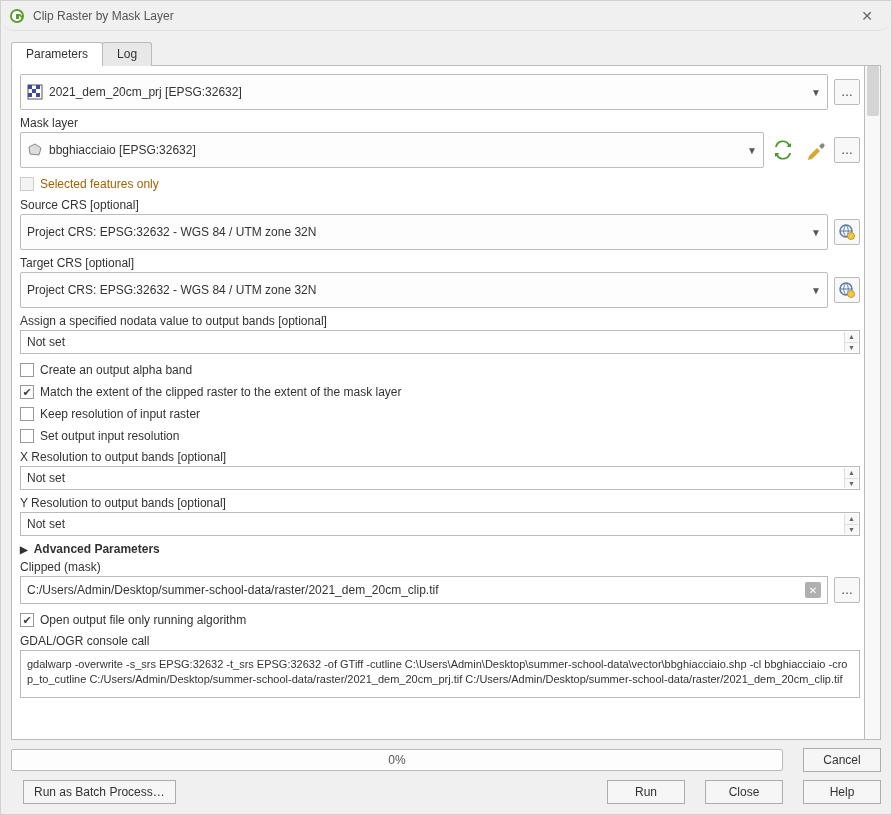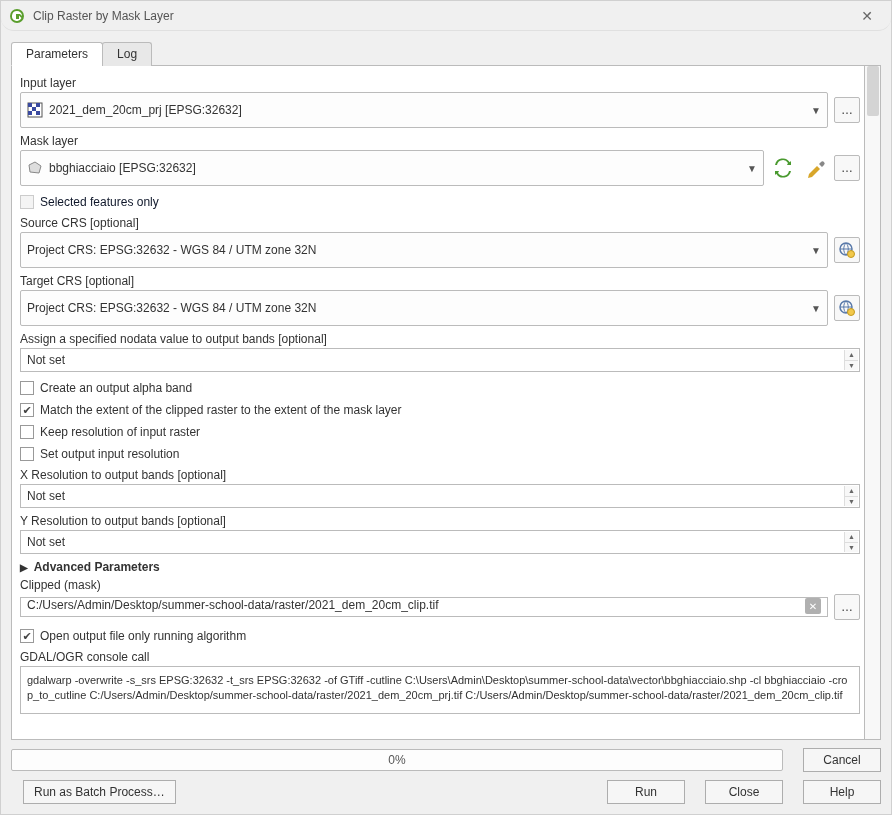--- a/index.html
+++ b/index.html
@@ -22,29 +22,29 @@
   .dropdown { flex:1; height:36px; background:#fdfdfd; border:1px solid #bbb; border-radius:2px; display:flex; align-items:center; padding:0 6px; position:relative; }
   .dropdown .dd-icon { width:16px; height:16px; margin-right:6px; display:flex; align-items:center; justify-content:center; }
   .dropdown .dd-text { flex:1; white-space:nowrap; overflow:hidden; text-overflow:ellipsis; }
   .dropdown .chev { color:#555; font-size:10px; margin-left:4px; }
   .sqbtn { width:26px; height:26px; border:1px solid #bbb; border-radius:2px; background:#f8f8f8; display:flex; align-items:center; justify-content:center; cursor:default; }
   .iconbtn { width:26px; height:26px; display:flex; align-items:center; justify-content:center; cursor:default; }
   .chk-row { display:flex; align-items:center; margin:2px 2px 2px 2px; height:20px; gap:6px; }
   .chk { width:14px; height:14px; border:1px solid #999; background:#fff; display:flex; align-items:center; justify-content:center; font-size:11px; color:#444; }
   .chk.checked::after { content:"✔"; }
   .chk.disabled { border-color:#ccc; background:#f4f4f4; }
-  .chk-label.disabled { color:#0f172a; }
+  .chk-label.disabled { color:#a16207; }
   .spinbox { flex:1; height:24px; border:1px solid #bbb; background:#fff; display:flex; align-items:center; padding:0 6px; position:relative; }
   .spinbox .spin-text { flex:1; }
   .spinbox .spinners { position:absolute; right:1px; top:1px; bottom:1px; width:14px; display:flex; flex-direction:column; }
   .spinbox .spinners div { flex:1; background:#f8f8f8; border-left:1px solid #ddd; display:flex; align-items:center; justify-content:center; font-size:7px; color:#666; }
   .spinbox .spinners div:first-child { border-bottom:1px solid #ddd; }
   .advanced-hdr { display:flex; align-items:center; gap:6px; margin:6px 2px 2px 2px; font-weight:bold; cursor:default; }
   .advanced-hdr .tri { font-size:10px; }
-  .textbox { flex:1; height:20px; border:1px solid #bbb; background:#fff; display:flex; align-items:flex-start; padding:0 6px; }
+  .textbox { flex:1; height:28px; border:1px solid #bbb; background:#fff; display:flex; align-items:center; padding:0 6px; }
   .textbox .tb-text { flex:1; white-space:nowrap; overflow:hidden; text-overflow:ellipsis; }
   .textbox .clear { width:16px; height:16px; background:#b0b0b0; color:#fff; font-size:10px; display:flex; align-items:center; justify-content:center; border-radius:2px; }
   .console { margin:2px; border:1px solid #bbb; background:#fff; padding:6px; font-size:11px; line-height:1.35; color:#333; word-break:break-all; min-height:48px; }
   .footer { padding:8px 10px 10px 10px; display:flex; flex-direction:column; gap:8px; }
   .progress-row { display:flex; gap:8px; align-items:center; }
   .progress { flex:1; height:22px; border:1px solid #bbb; background:#fdfdfd; display:flex; align-items:center; justify-content:center; color:#555; border-radius:2px; }
   .btn { min-width:78px; height:24px; border:1px solid #adadad; background:#f6f6f6; border-radius:0; display:flex; align-items:center; justify-content:center; padding:0 10px; cursor:default;margin-left:12px; }
   .btn-row { display:flex; gap:8px; }
   .btn-row .spacer { flex:1; }
   svg { display:block; }
@@ -67,21 +67,20 @@
 
   <div class="content">
     <div class="tabs">
       <div class="tab active"><span>Parameters</span></div>
       <div class="tab"><span>Log</span></div>
     </div>
 
     <div class="panel-wrap">
       <div class="panel">
 
-        <div class="section-label">Input layer</div>
         <div class="row">
           <div class="dropdown">
             <span class="dd-icon">
               <svg width="16" height="16">
                   <rect x="1" y="1" width="14" height="14" fill="#fff" stroke="#555"></rect>
                   <rect x="1" y="1" width="4" height="4" fill="#3a4aa0"></rect>
                   <rect x="9" y="1" width="4" height="4" fill="#3a4aa0"></rect>
                   <rect x="5" y="5" width="4" height="4" fill="#3a4aa0"></rect>
                   <rect x="1" y="9" width="4" height="4" fill="#3a4aa0"></rect>
                   <rect x="9" y="9" width="4" height="4" fill="#3a4aa0"></rect>

